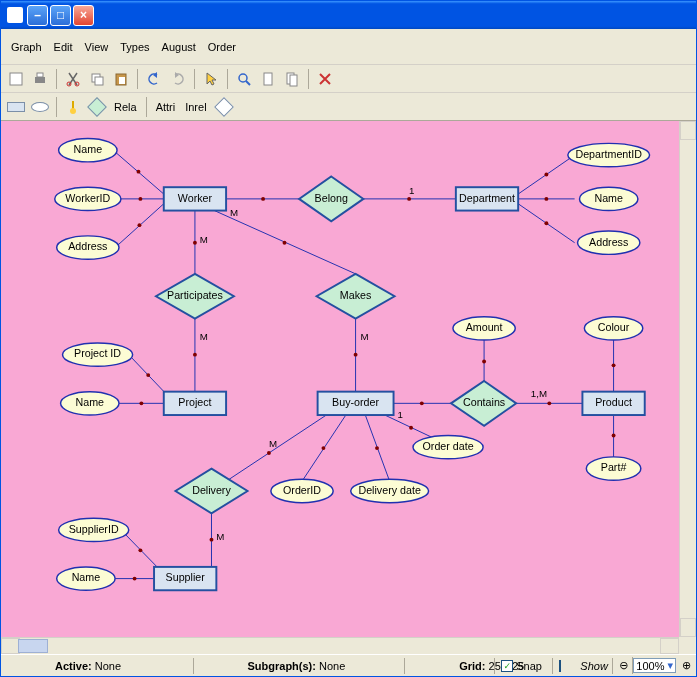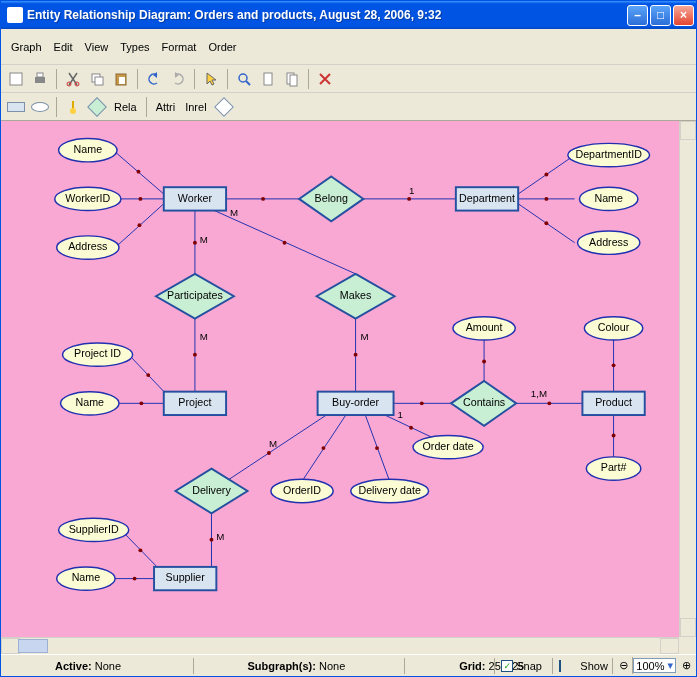--- a/index.html
+++ b/index.html
@@ -42,52 +42,51 @@
 .scroll-h::after { content: ''; position: absolute; top: 0; right: 0; bottom: 0; width: 17px; border: 1px solid #d4d0c8; background: #ece9d8; }
 .scroll-corner { position: absolute; right: 0; bottom: 0; width: 17px; height: 17px; background: #ece9d8; }
 
 .statusbar { height: 22px; background: #ece9d8; border-top: 1px solid #fff; display: flex; align-items: center; font-size: 11px; }
 .status-panel { padding: 2px 6px; border-right: 1px solid #aca899; white-space: nowrap; }
 .status-panel b { font-weight: bold; margin-left: 48px; }
 .sp-active { width: 200px; }
 .sp-sub { width: 220px; }
 .sp-grid { width: 90px; }
 .sp-snap { width: 60px; display: flex; align-items: center; gap: 3px; }
-.sp-show { width: 60px; display: flex; gap: 19px; }
+.sp-show { width: 60px; display: flex; gap: 19px; font-style: italic; }
 .cb { width: 12px; height: 12px; border: 1px solid #1c5180; background: #fff; display: inline-flex; align-items: center; justify-content: center; font-size: 9px; color: #21a121; }
 .zoom-sel { border: 1px solid #7f9db9; background: #fff; padding: 0 2px; font-size: 11px; display: flex; align-items: center; gap: 3px;}
 
 .entity { fill: #d9e4f1; stroke: #2450a0; stroke-width: 2; }
 .attr { fill: #fcfcd4; stroke: #2030b0; stroke-width: 1.5; }
 .rel { fill: #c8eed4; stroke: #2450a0; stroke-width: 2; }
 .txt { font-family: Arial; font-size: 11px; fill: #000; text-anchor: middle; dominant-baseline: middle; }
 .card { font-family: Arial; font-size: 10px; fill: #000; }
 .edge { stroke: #2030b0; stroke-width: 1; fill: none; }
 .edgept { fill: #800000; }
 </style>
 </head>
 <body>
 
 <div class="window">
   <div class="titlebar">
     <div class="titlebar-icon"></div>
-    <div class="titlebar-text">Entity Relationship Diagram: Orders and products, August 28, 2006, 9:32</div>
     <div class="winbtns">
       <div class="winbtn min">–</div>
       <div class="winbtn max">□</div>
       <div class="winbtn close">×</div>
     </div>
   </div>
 
   <div class="menubar">
     <div class="menu-item">Graph</div>
     <div class="menu-item">Edit</div>
     <div class="menu-item">View</div>
     <div class="menu-item">Types</div>
-    <div class="menu-item">Format</div>
+    <div class="menu-item">August</div>
     <div class="menu-item">Order</div>
   </div>
 
   <div class="toolbar1">
     <div class="tbtn">
         <svg width="16" height="16">
           <rect x="2" y="2" width="12" height="12" fill="#fff" stroke="#888"></rect>
         </svg>
       </div>
     <div class="tbtn">

